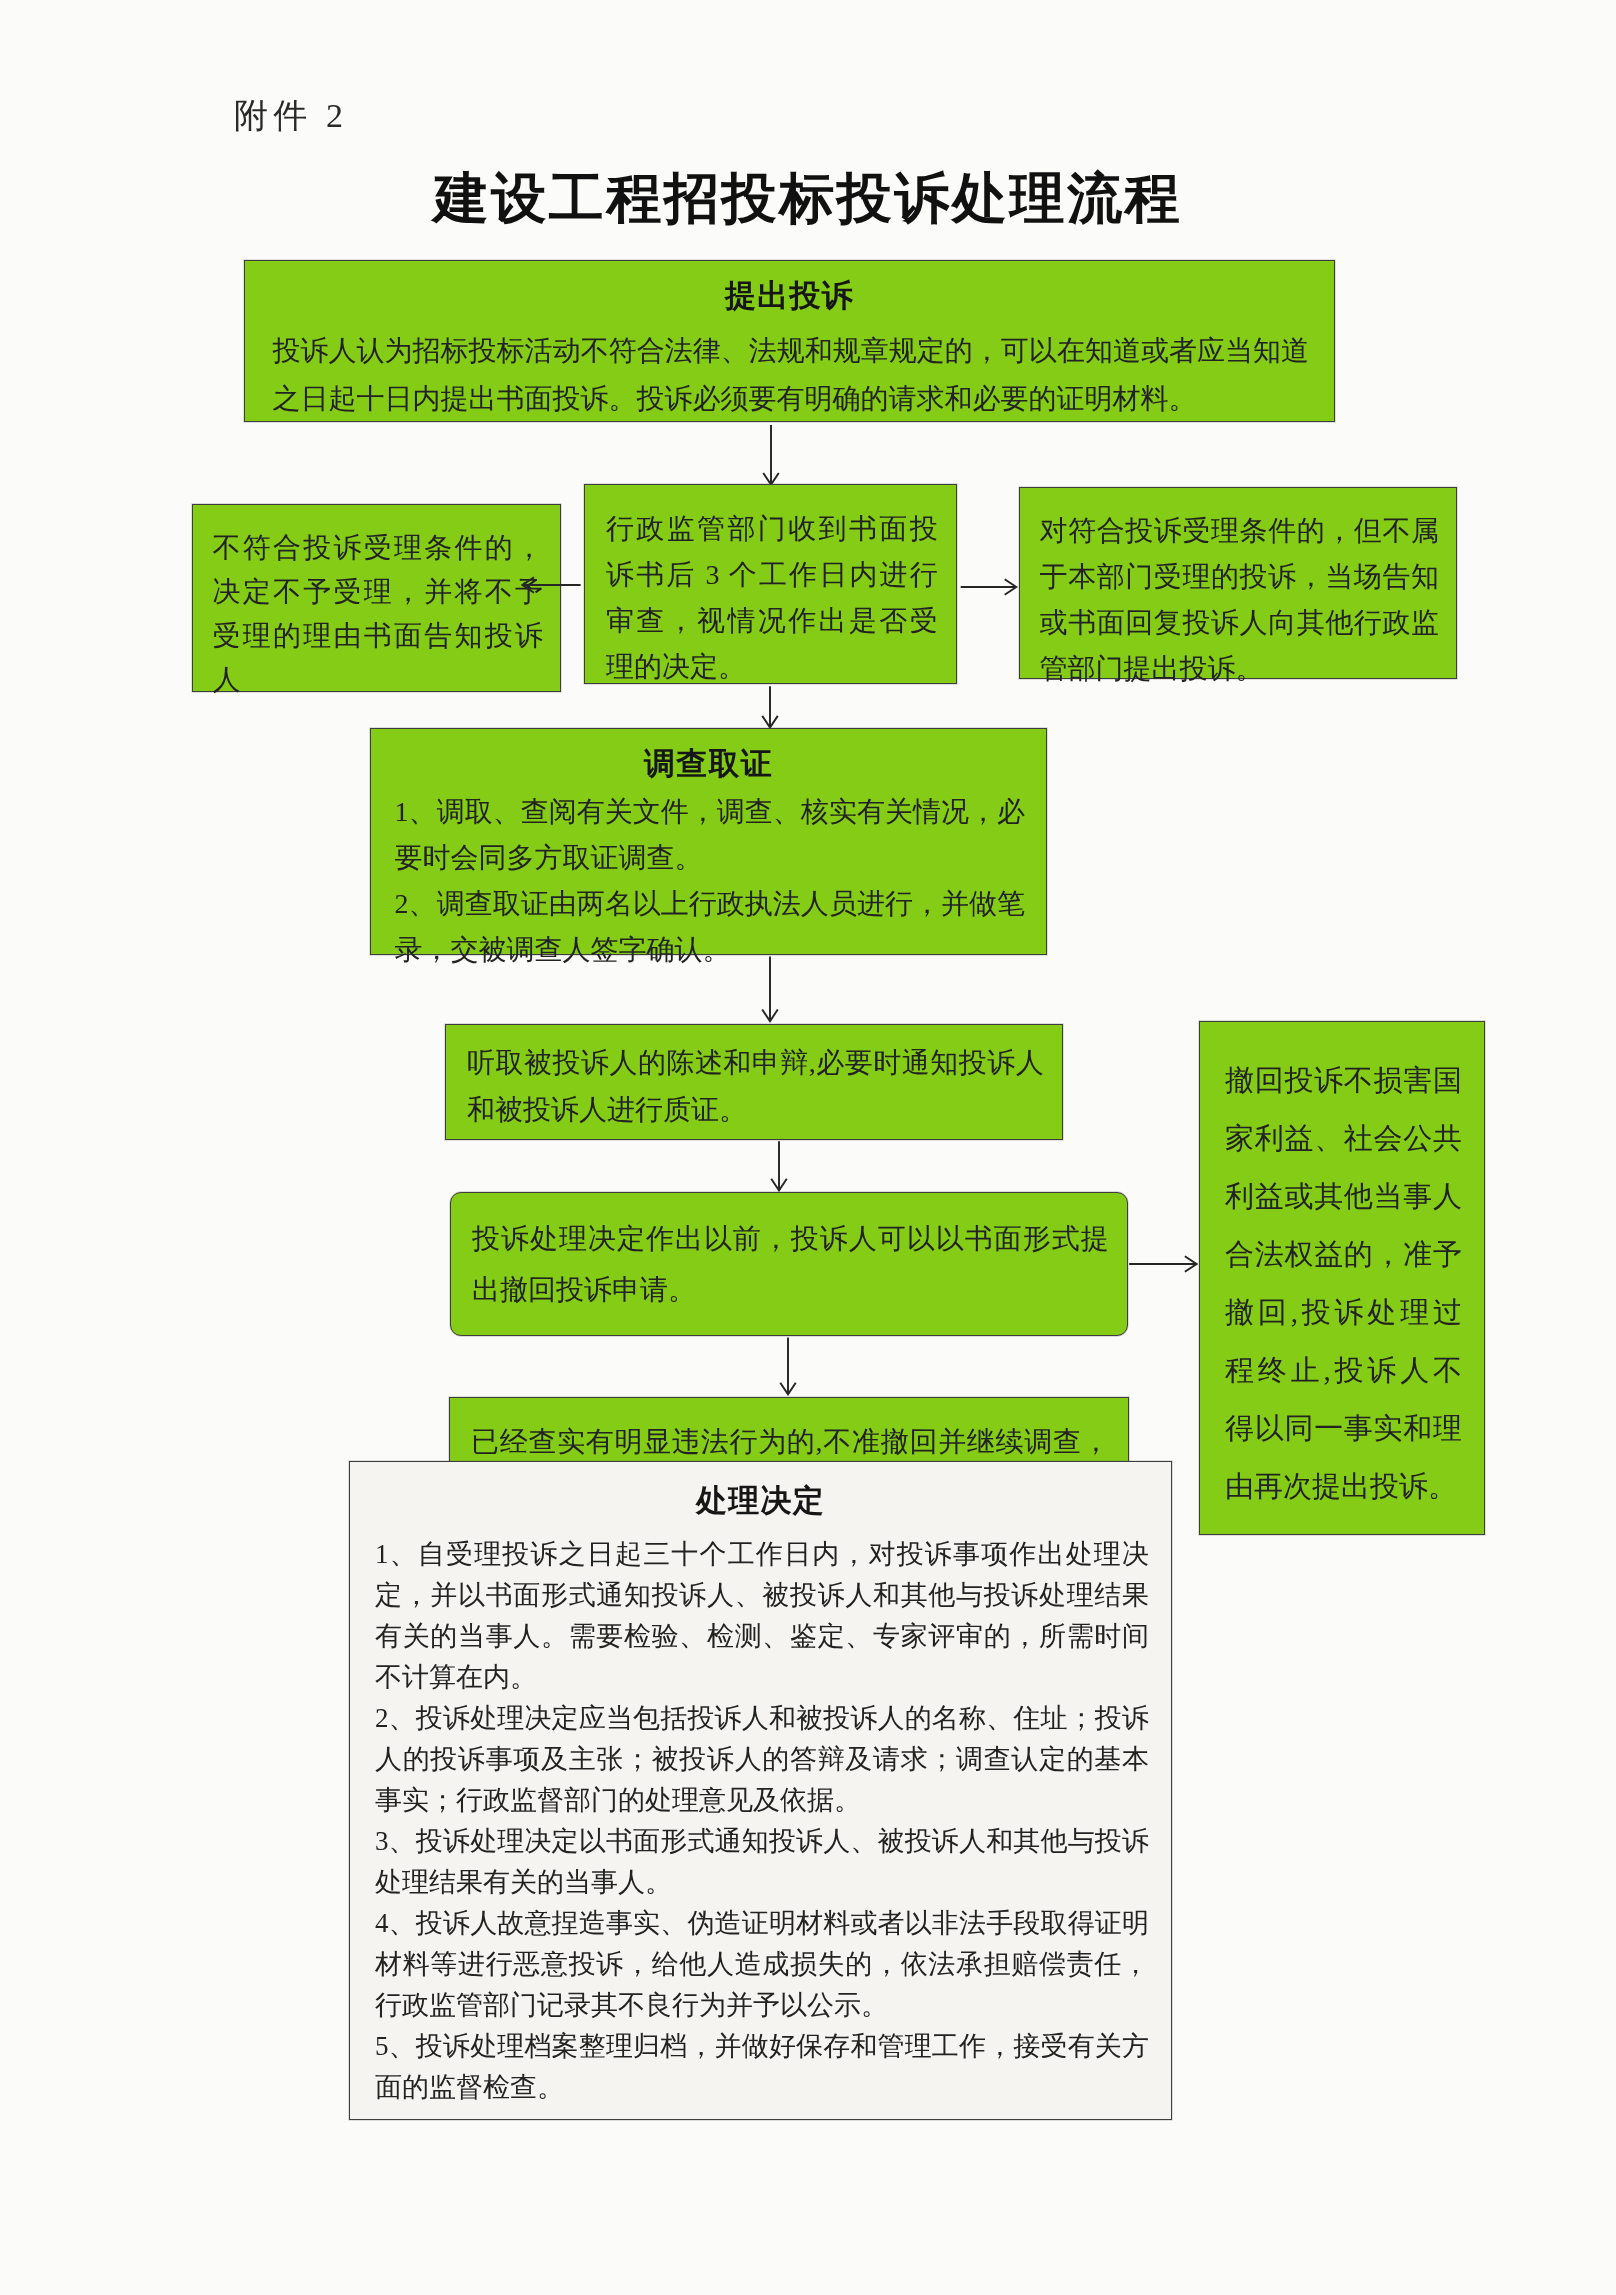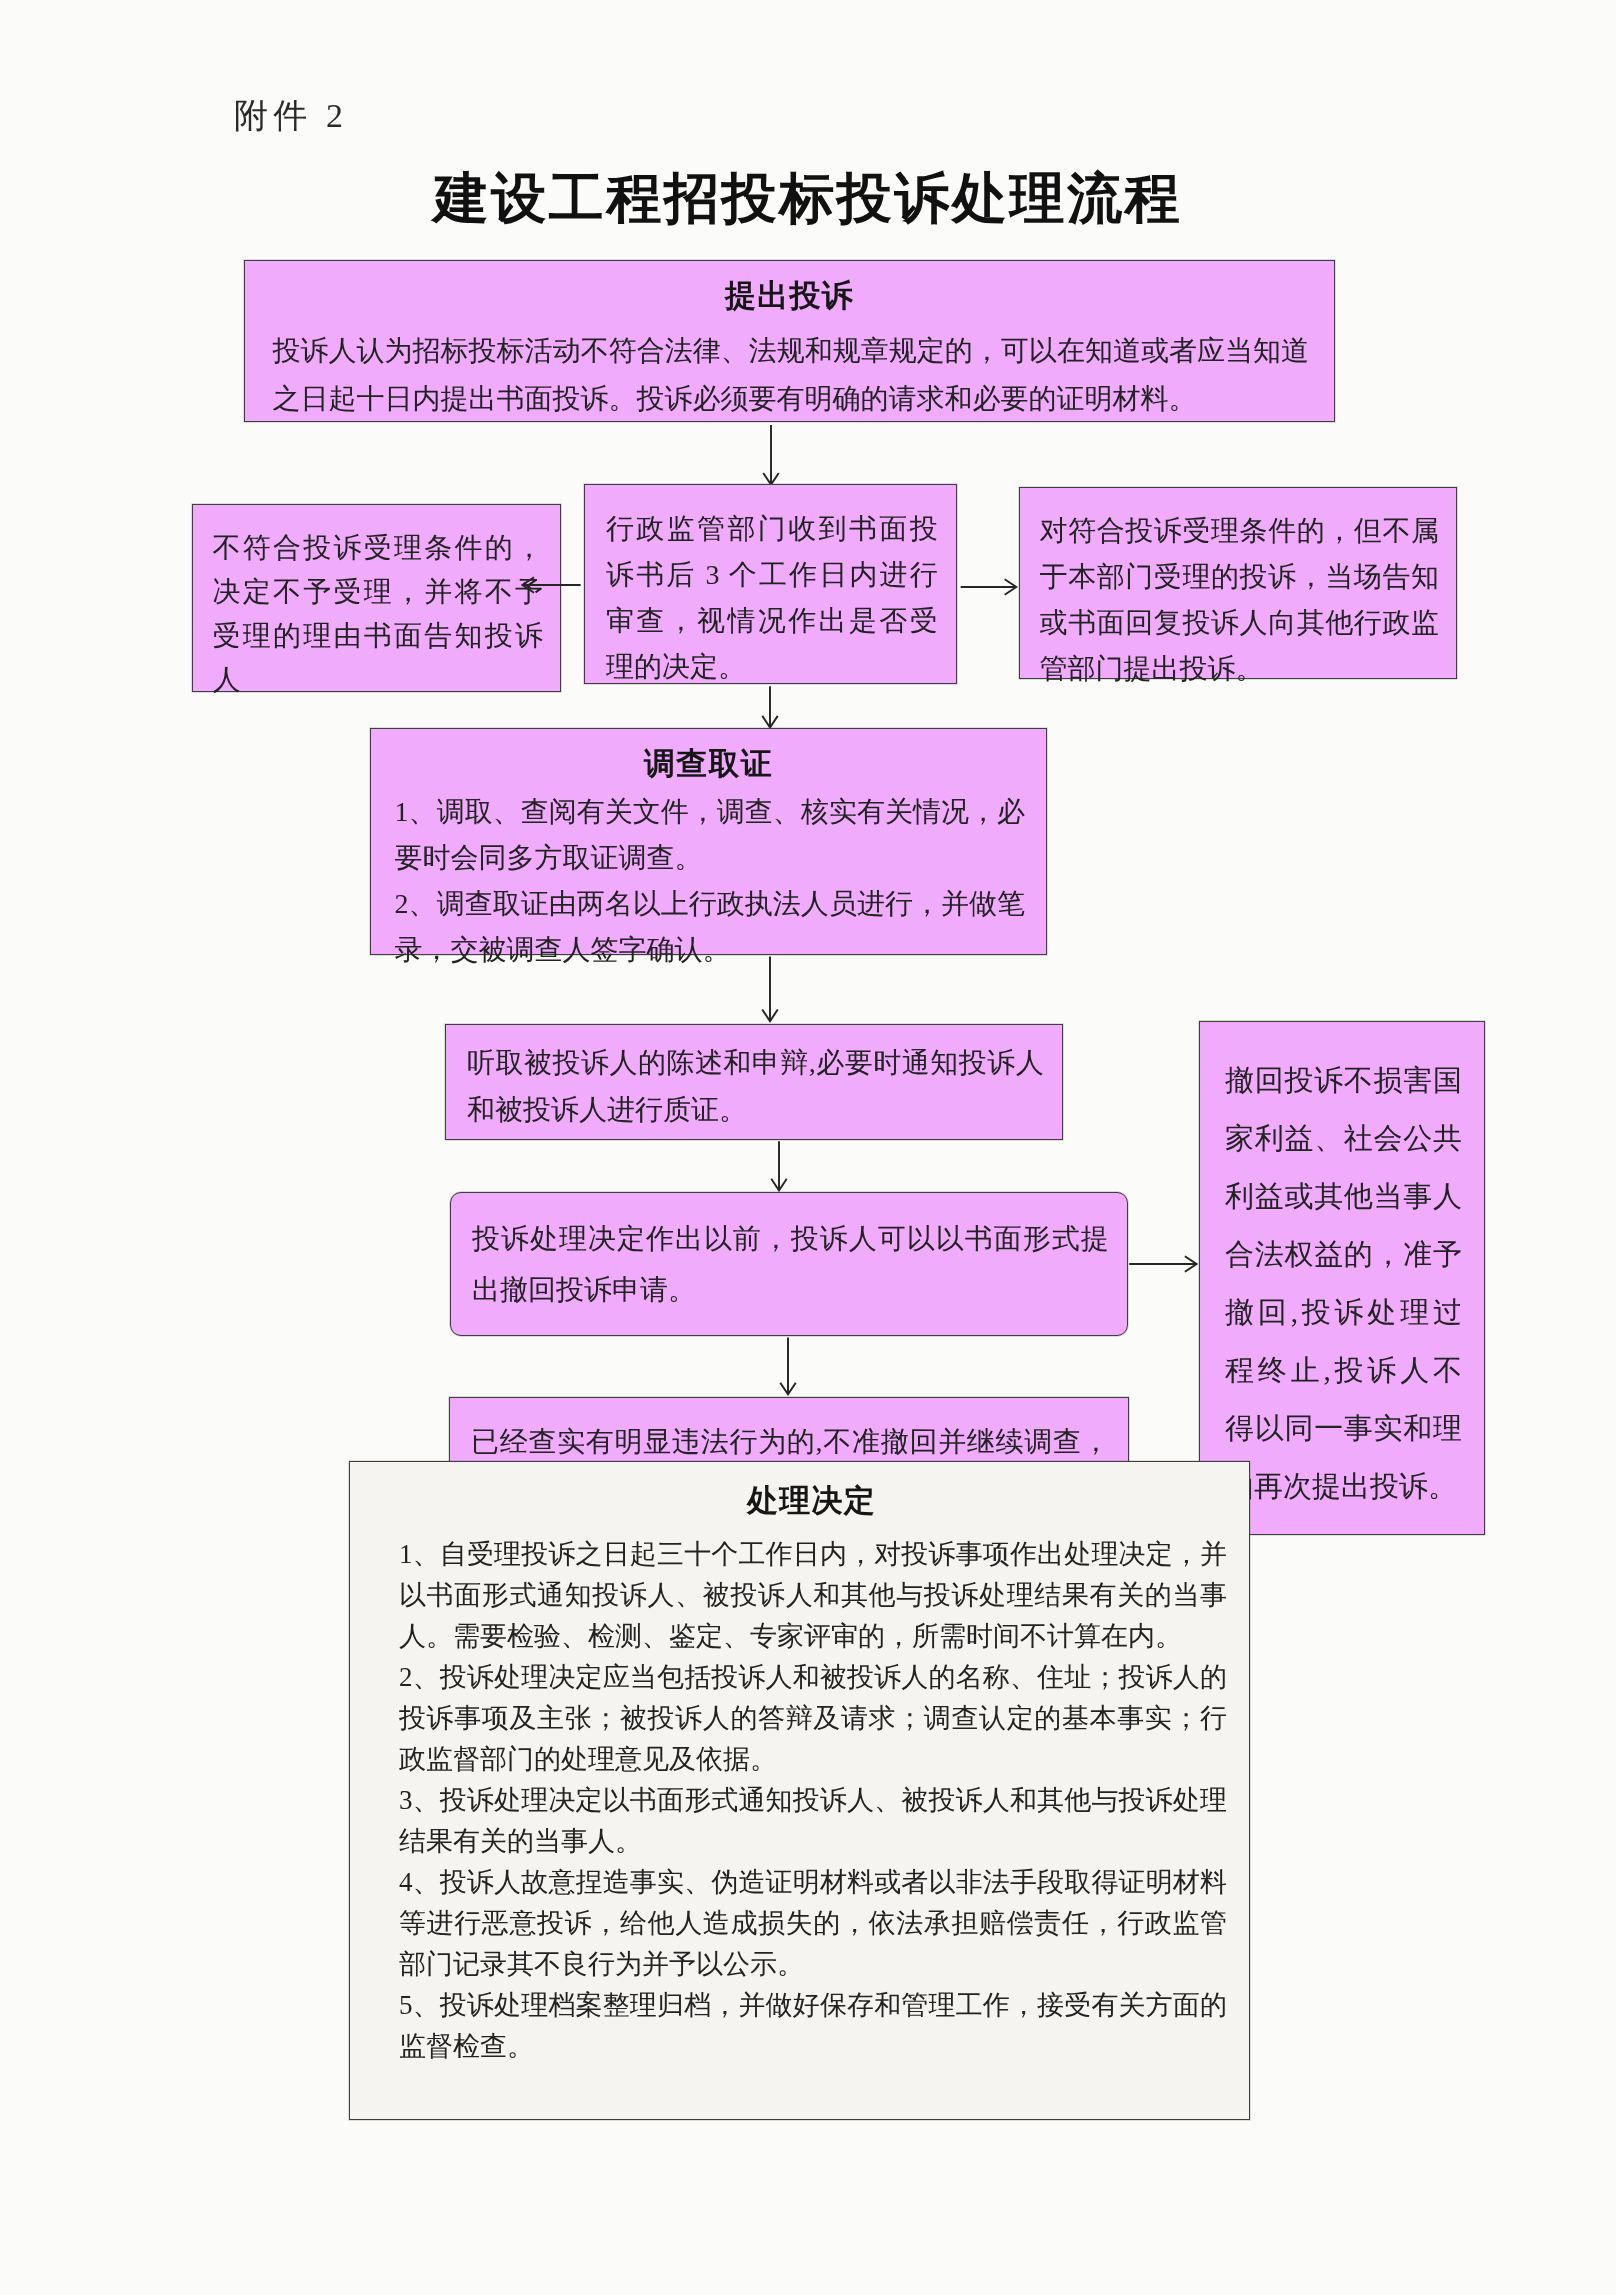--- a/index.html
+++ b/index.html
@@ -17,21 +17,21 @@
     font-size:34px;color:#2a2a2a;letter-spacing:5.2px;
   }
   .doc-title{
     position:absolute;left:0;top:162px;width:1616px;
     text-align:center;font-size:55px;font-weight:bold;color:#111;
     letter-spacing:2.6px;
   }
 
   .node{
     position:absolute;
-    background:#f0abfc;
+    background:#84cc16;
     border:1.3px solid #3e3e3e;
     box-sizing:border-box;
     box-shadow:0 0 0 0.7px rgba(90,90,90,.25);
   }
   .node-title{
     text-align:center;font-weight:bold;font-size:31px;color:#161616;
     padding-top:14.4px;letter-spacing:1.3px;
   }
   .node-body{
     font-size:28px;line-height:48px;color:#222;
@@ -59,21 +59,21 @@
 
   .n-withdraw-req{left:450px;top:1192px;width:678px;height:144px;border-radius:11px;}
   .n-withdraw-req .node-body{padding:19.6px 18.3px 0 21px;line-height:51px;}
 
   .n-withdraw-grant{left:1199px;top:1021px;width:286px;height:514px;}
   .n-withdraw-grant .node-body{padding:29px 22px 0 25px;line-height:58px;font-size:29px;}
 
   .n-no-withdraw{left:449px;top:1397px;width:680px;height:141px;}
   .n-no-withdraw .node-body{padding:18.3px 18.3px 0 21px;line-height:51px;}
 
-  .n-decision{left:349px;top:1461px;width:901px;height:659px;background:#f5f4f1;padding-left:24px;}
+  .n-decision{left:349px;top:1461px;width:823px;height:659px;background:#f5f4f1;}
   .n-decision .node-title{padding-top:18.3px;font-size:31px;}
   .n-decision .node-body{padding:11.8px 22px 0 25px;font-size:27px;line-height:41px;}
   .d-item{margin:0;}
 
   .arrow{position:absolute;}
   .arrow svg{display:block;}
 </style>
 </head>
 <body>
 

